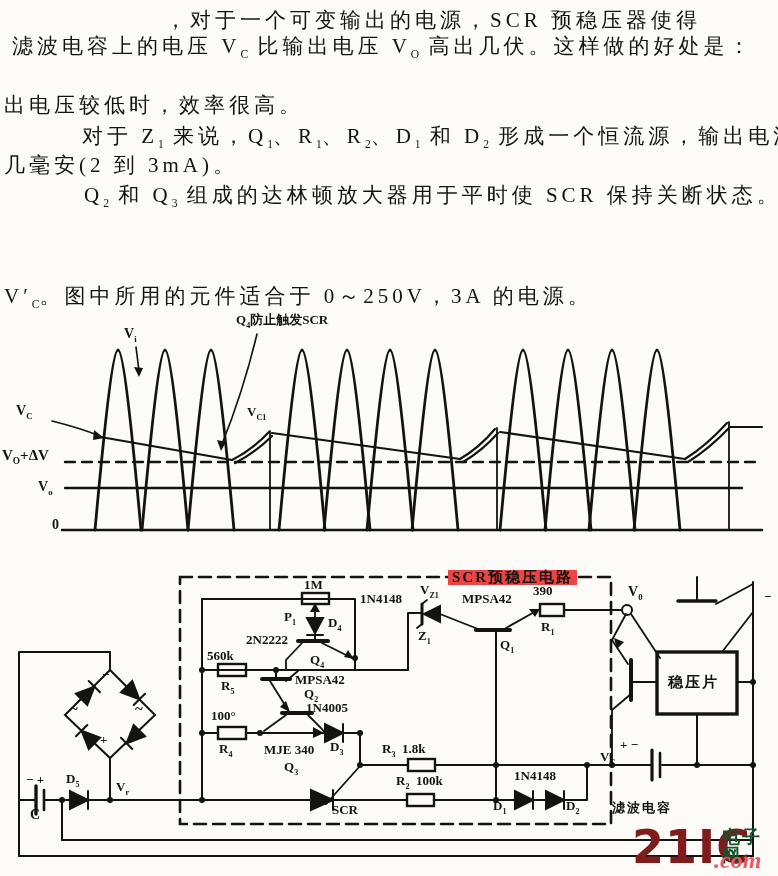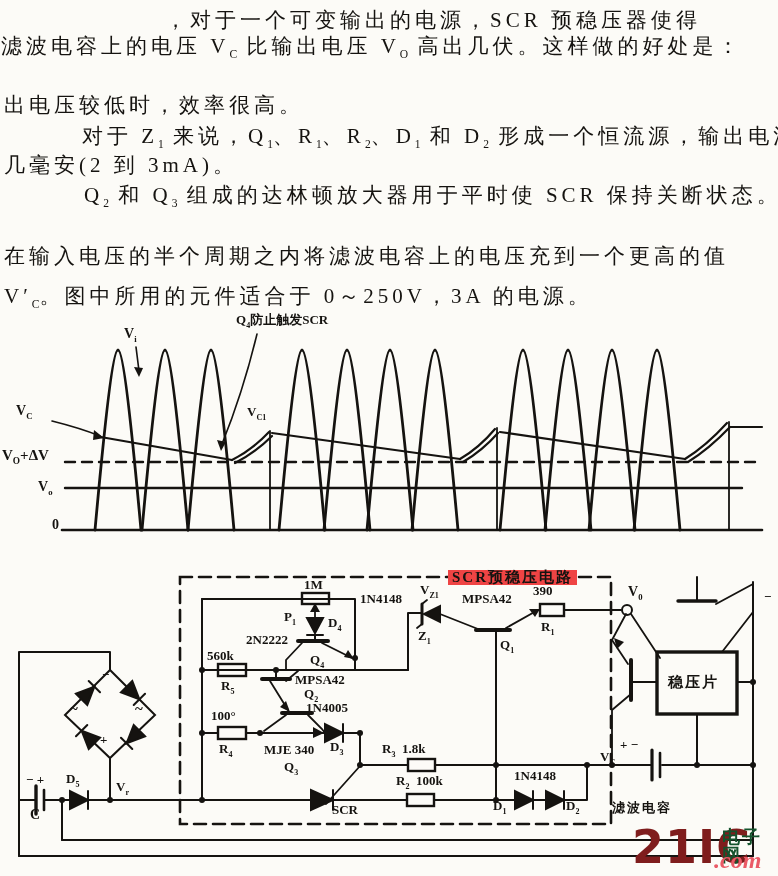--- a/index.html
+++ b/index.html
@@ -17,26 +17,25 @@
   .wm-brand{font-size:46px;font-weight:900;letter-spacing:1px;line-height:1;}
   .wm-site{font-size:18px;font-weight:900;letter-spacing:2px;line-height:1;}
   .wm-dom{font-family:"Liberation Serif","DejaVu Serif",serif;font-size:24px;font-weight:700;font-style:italic;line-height:1;}
 </style>
 </head>
 <body>
 
 <div class="page">
 
   <div class="tline" style="left:165px;top:7px">，对于一个可变输出的电源，SCR 预稳压器使得</div>
-  <div class="tline" style="left:1px;top:33px">滤波电容上的电压 V<sub>C</sub> 比输出电压 V<sub>O</sub> 高出几伏。这样做的好处是：</div>
+  <div class="tline" style="left:12px;top:33px">滤波电容上的电压 V<sub>C</sub> 比输出电压 V<sub>O</sub> 高出几伏。这样做的好处是：</div>
   <div class="tline" style="left:4px;top:92px">出电压较低时，效率很高。</div>
   <div class="tline" style="left:82px;top:123px">对于 Z<sub>1</sub> 来说，Q<sub>1</sub>、R<sub>1</sub>、R<sub>2</sub>、D<sub>1</sub> 和 D<sub>2</sub> 形成一个恒流源，输出电流为</div>
   <div class="tline" style="left:4px;top:152px">几毫安(2 到 3mA)。</div>
   <div class="tline" style="left:84px;top:182px">Q<sub>2</sub> 和 Q<sub>3</sub> 组成的达林顿放大器用于平时使 SCR 保持关断状态。</div>
-  <div class="tline" style="left:4px;top:243px">在输入电压的半个周期之内将滤波电容上的电压充到一个更高的值</div>
   <div class="tline" style="left:4px;top:283px">V′<sub>C</sub>。图中所用的元件适合于 0～250V，3A 的电源。</div>
 
   <svg width="778" height="876" viewBox="0 0 778 876">
     <g stroke="#151310" fill="none" stroke-linecap="round">
 
       <g>
 
         <path d="M62,530 H762" stroke-width="2.6"></path>
         <path d="M65,488 H742" stroke-width="2.4"></path>
         <path d="M65,462 H762" stroke-width="2.4" stroke-dasharray="10,7"></path>

